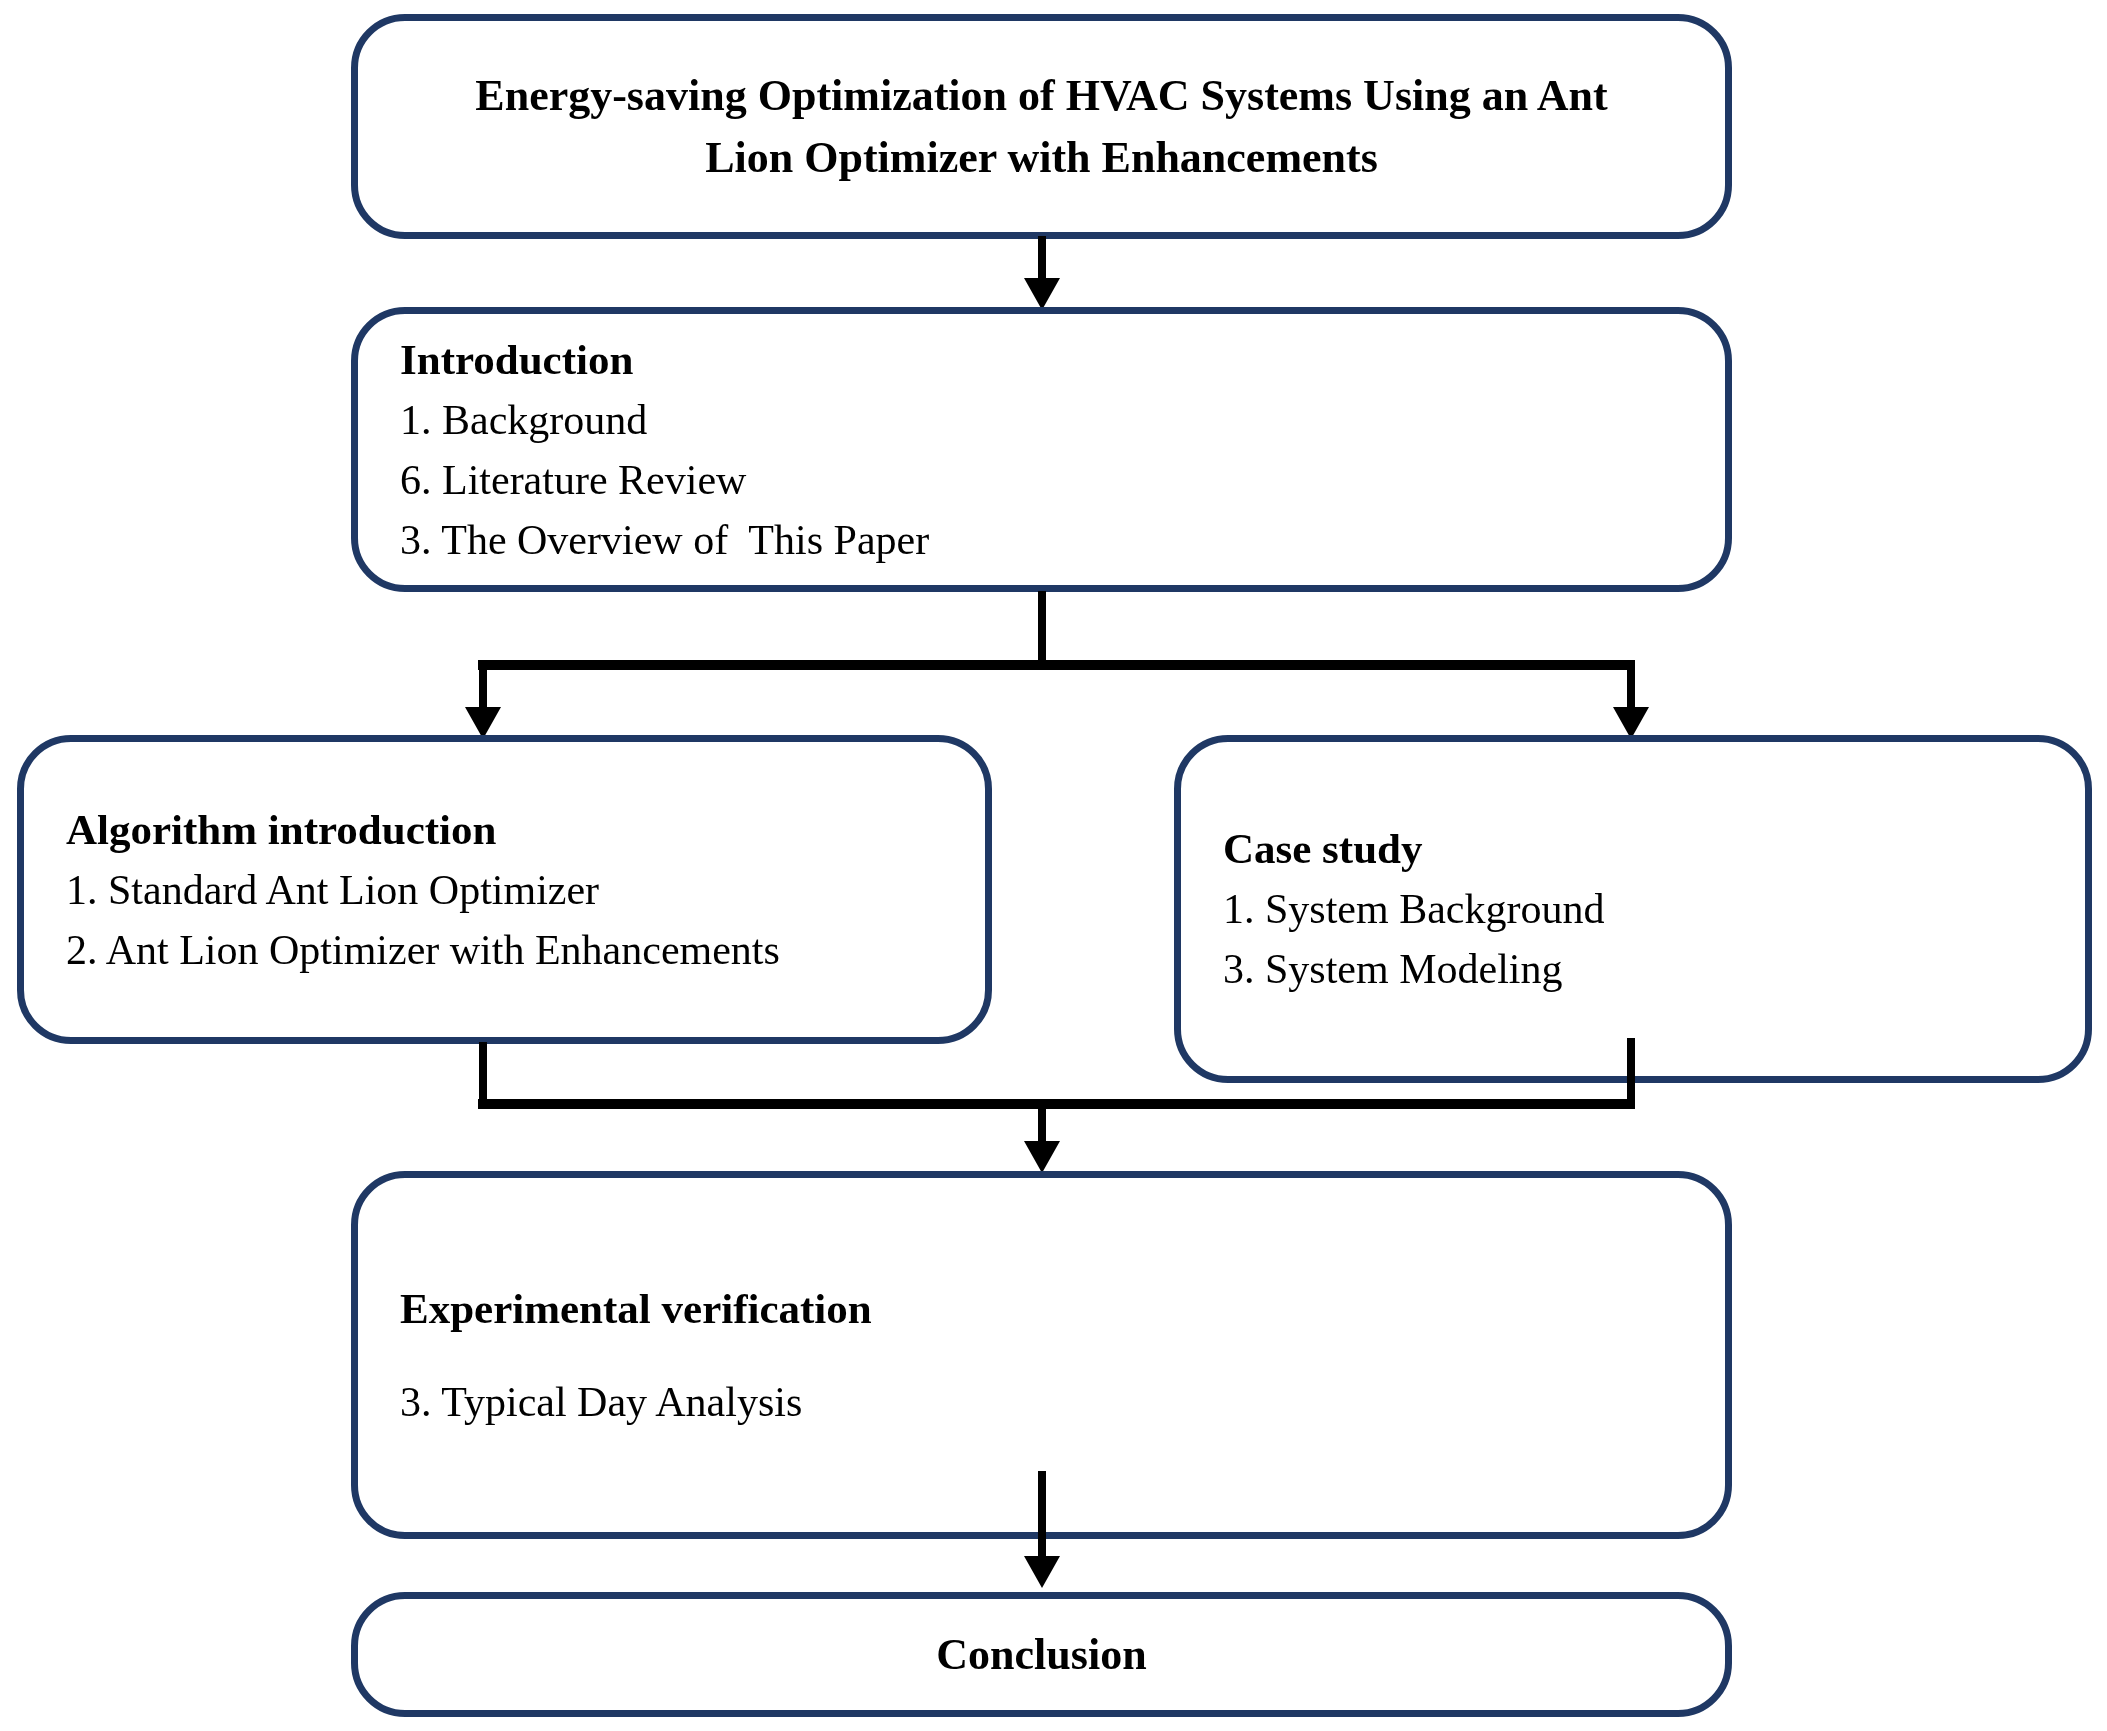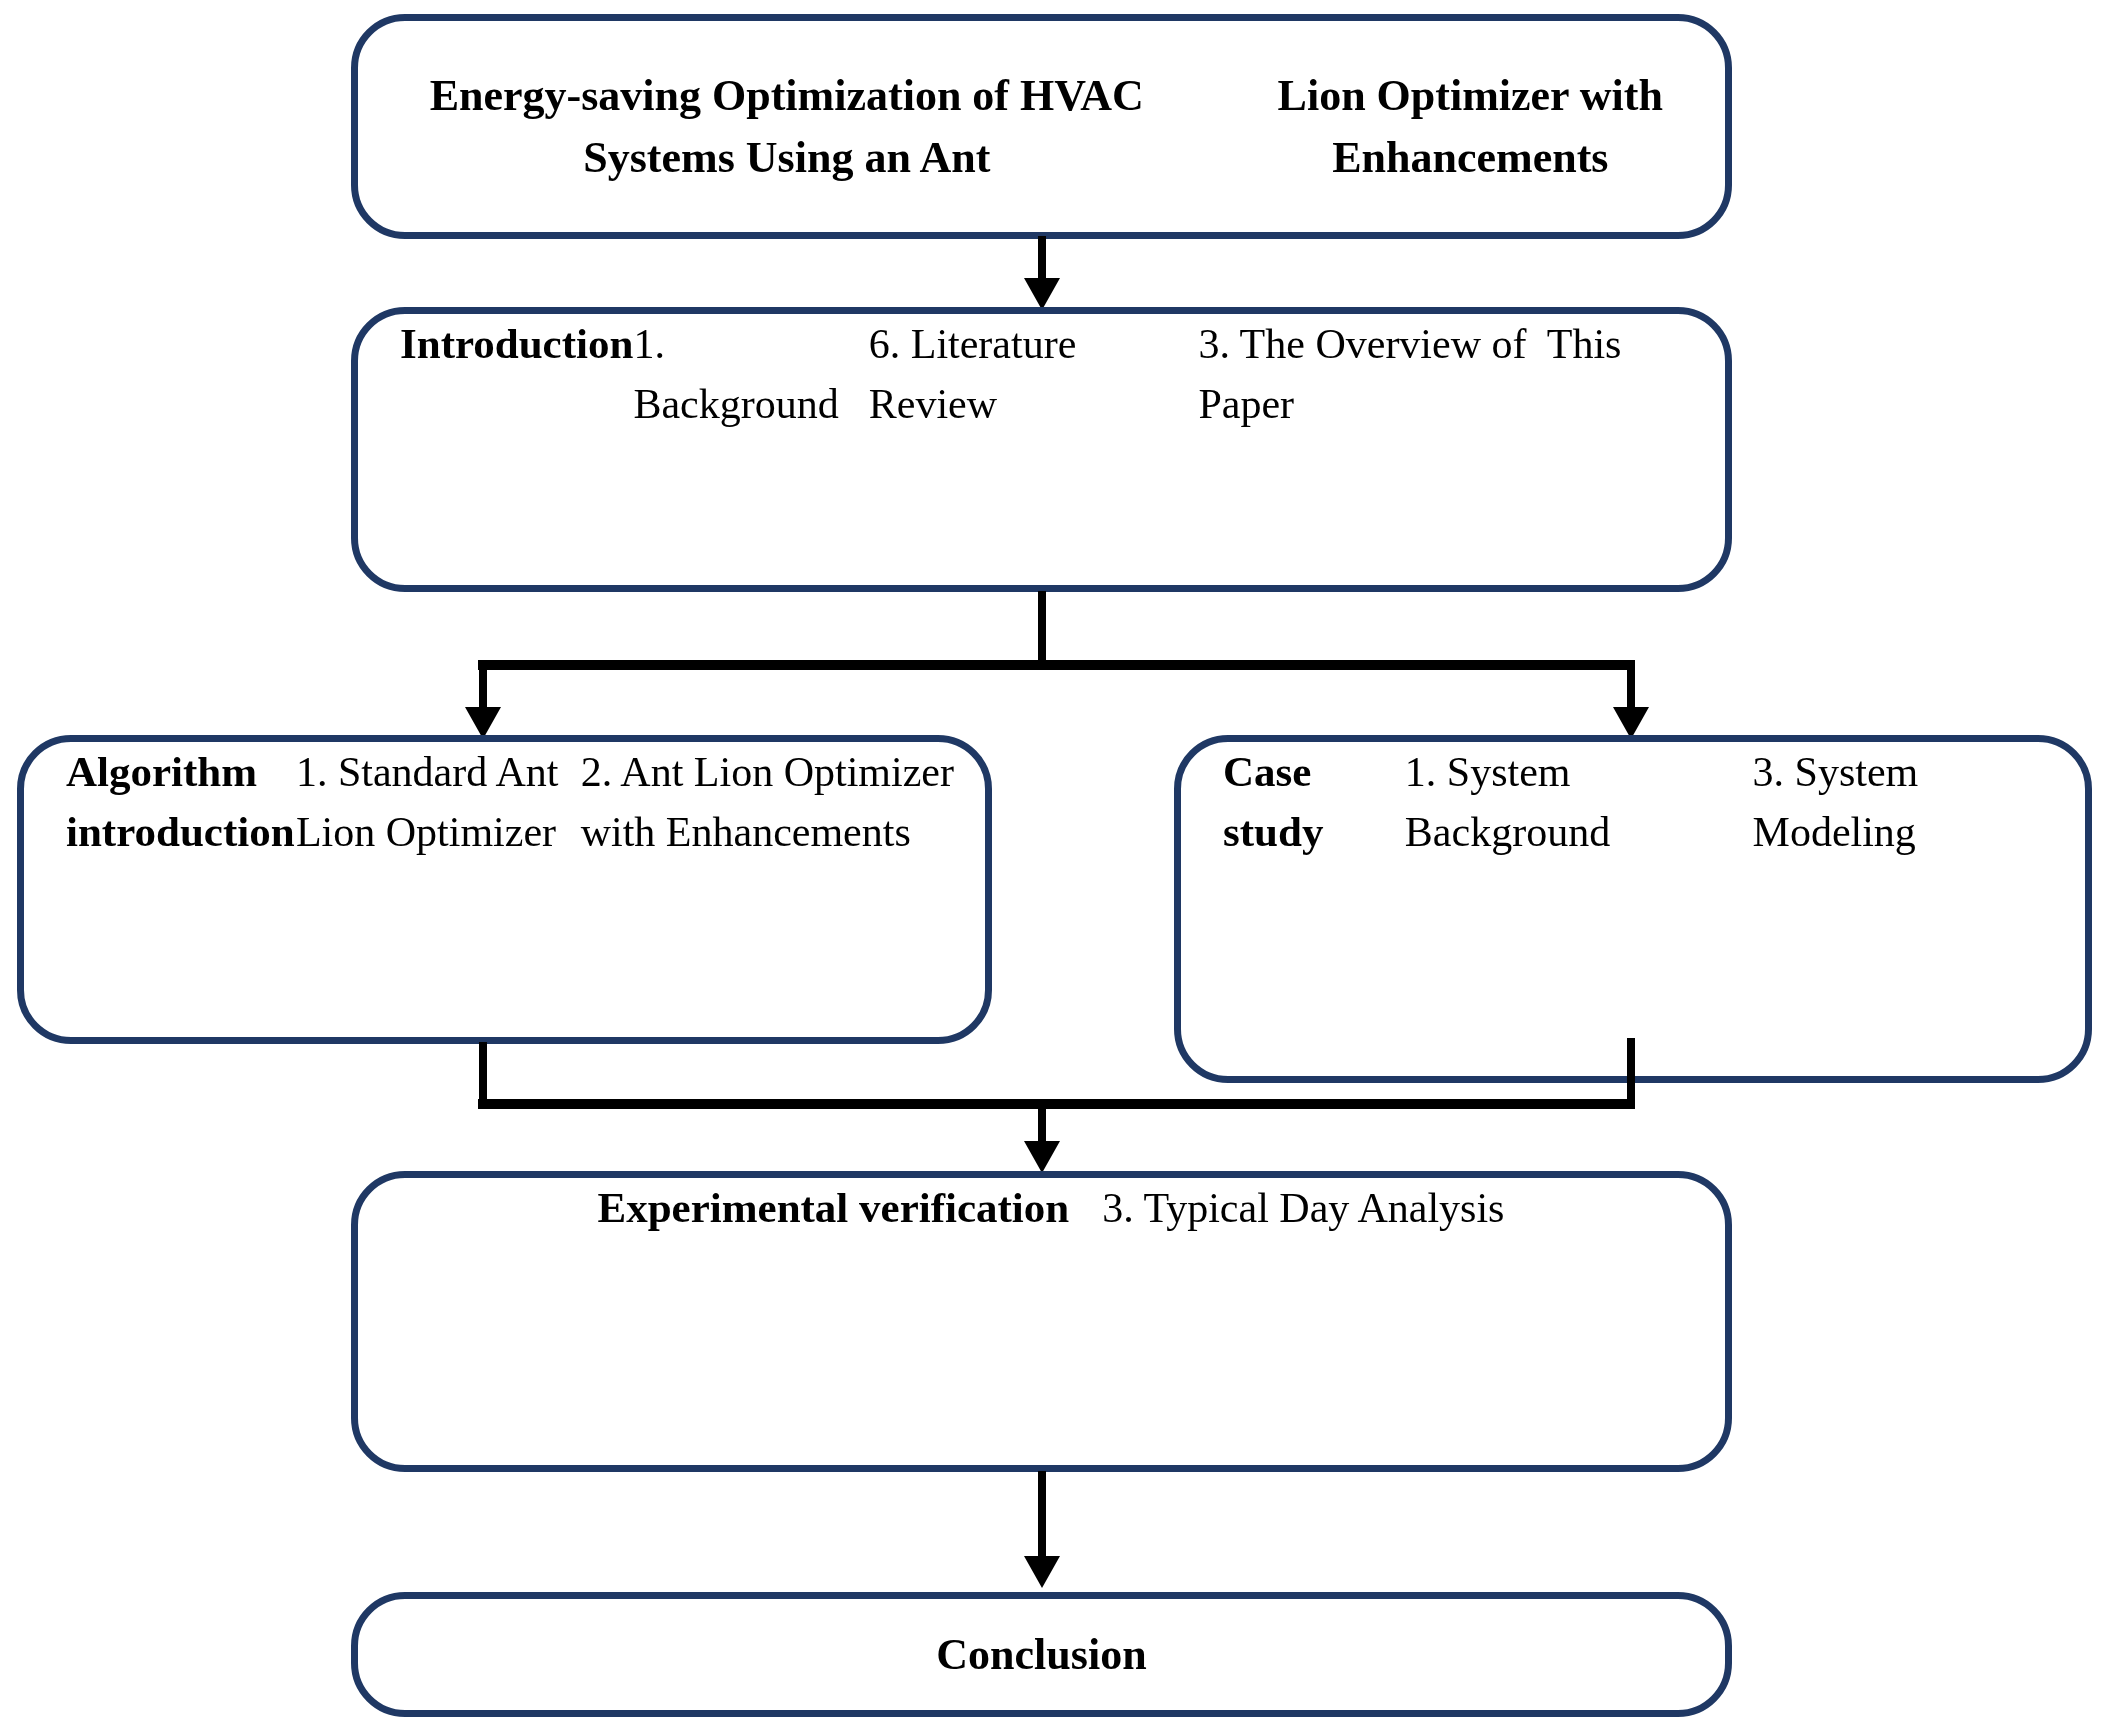--- a/index.html
+++ b/index.html
@@ -20,21 +20,21 @@
     height:1731px;
     background:var(--bg-color);
     overflow:hidden;
   }
   .node{
     position:absolute;
     background:var(--bg-color);
     border:7px solid var(--border-color);
     border-radius:54px;
     display:flex;
-    flex-direction:row;
+    flex-direction:column;
     justify-content:center;
   }
   .node.center{align-items:center;text-align:center;}
   .node.list{padding-left:42px;padding-right:23px;align-items:flex-start;text-align:left;}
   .box-title{
     font-weight:bold;
     font-size:44px;
     line-height:62px;
     white-space:pre-wrap;
   }
@@ -106,21 +106,21 @@
     <div class="box-item">1. System Background</div>
     <div class="box-item">3. System Modeling</div>
   </div>
 
   <div class="stem" style="left:479px;top:1042px;height:62px;"></div>
   <div class="stem" style="left:1627px;top:1038px;height:66px;"></div>
   <div class="hbar" style="left:478px;top:1099px;width:1157px;"></div>
   <div class="stem" style="left:1038px;top:1107px;height:39px;"></div>
   <div class="arrowhead" style="left:1024px;top:1141px;"></div>
 
-  <div class="node list" style="left:351px;top:1171px;width:1381px;height:301px;gap:33px;">
+  <div class="node list" style="left:351px;top:1171px;width:1381px;height:368px;gap:33px;">
     <div class="box-heading">Experimental verification</div>
     <div class="box-item">3. Typical Day Analysis</div>
   </div>
 
   <div class="stem" style="left:1038px;top:1471px;height:88px;"></div>
   <div class="arrowhead" style="left:1024px;top:1556px;"></div>
 
   <div class="node center" style="left:351px;top:1592px;width:1381px;height:125px;">
     <div class="box-title">Conclusion</div>
   </div>

